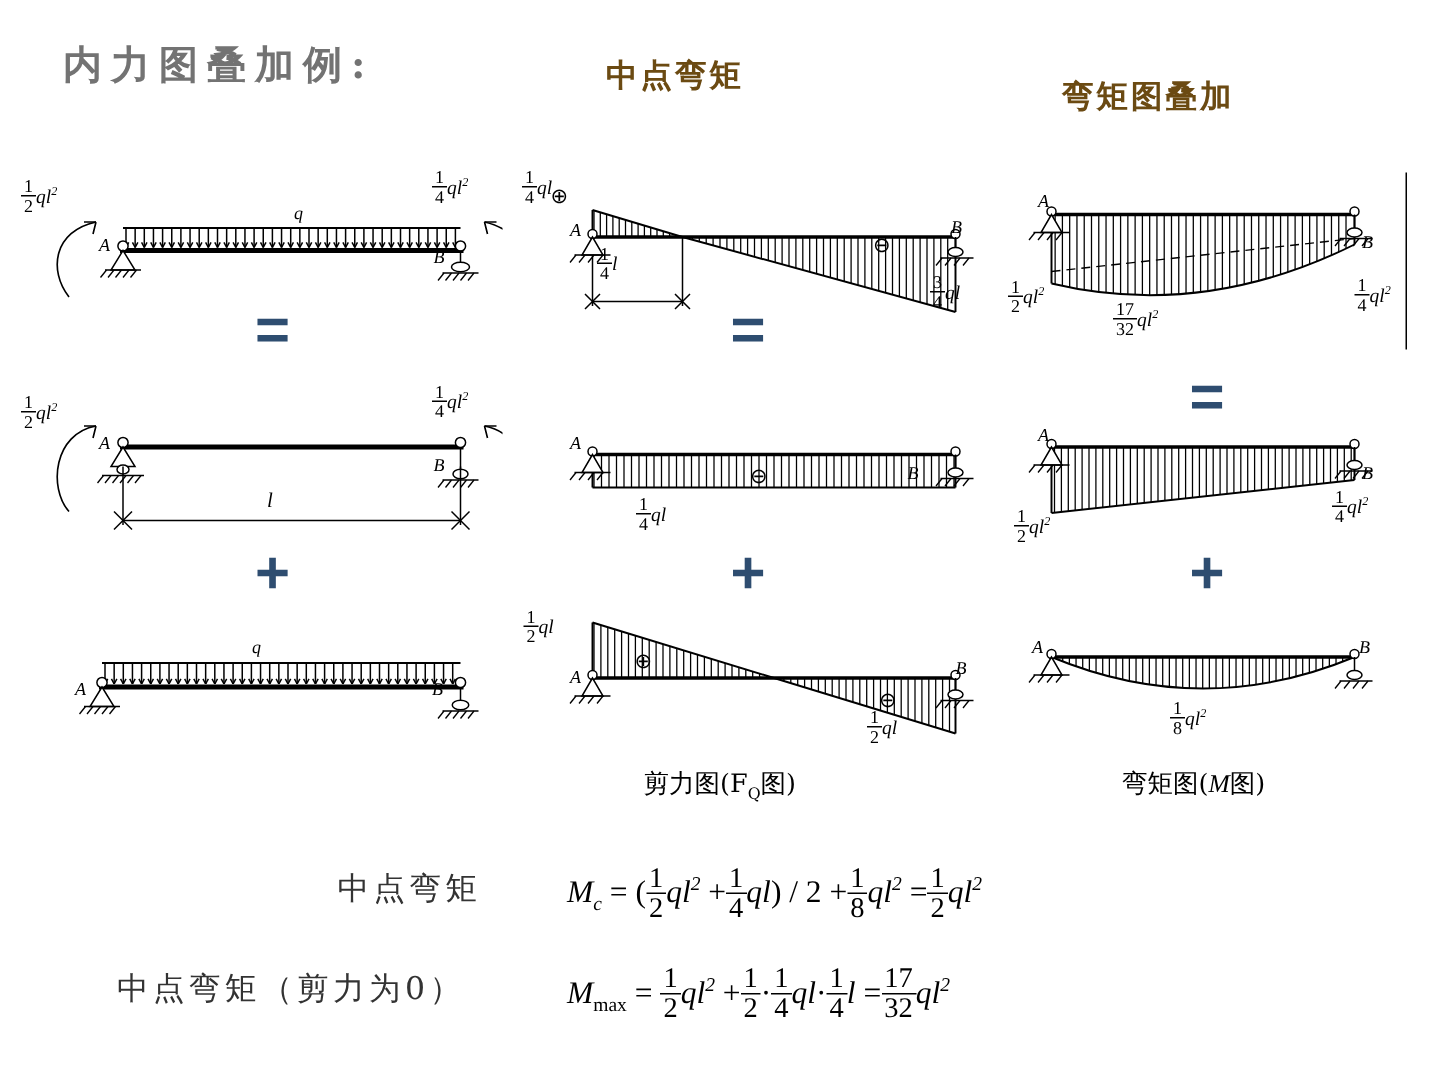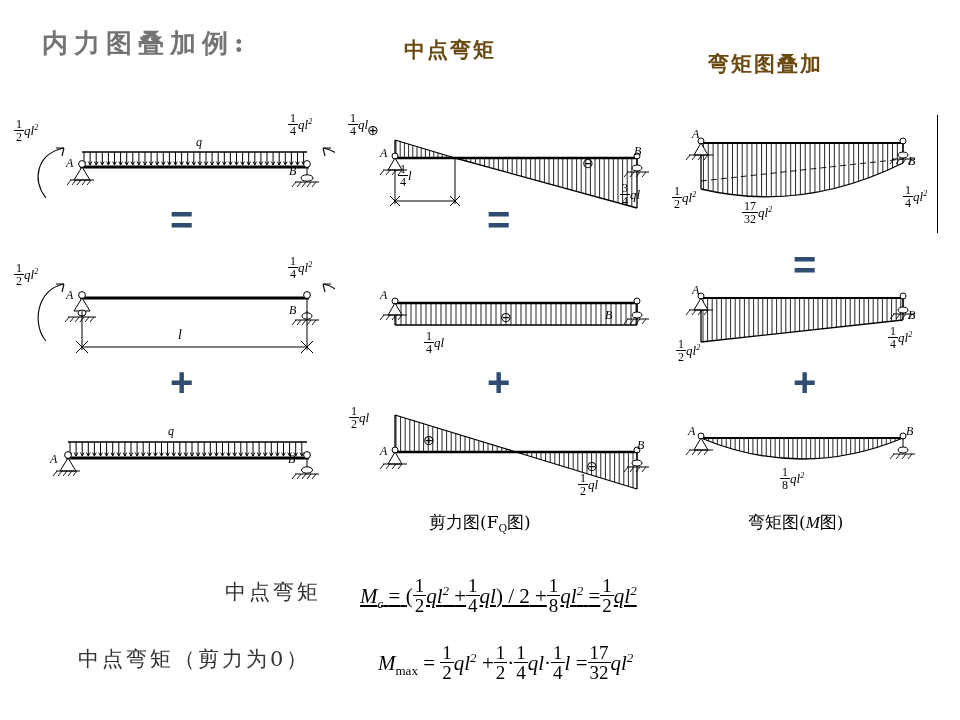--- a/index.html
+++ b/index.html
@@ -947,21 +947,21 @@
 </div>
 
 <div class="abs caption" style="left:429px;top:511px;">
   <span>剪力图(F</span><span class="mi"></span><sub>Q</sub><span>图)</span>
 </div>
 <div class="abs caption" style="left:748px;top:511px;">
   <span>弯矩图(</span><span class="mi">M</span><span>图)</span>
 </div>
 
 <div class="abs fml-cn" style="left:225px;top:578px;">中点弯矩</div>
-<div class="abs fml-math" style="left:360px;top:576px;text-decoration:underline;">
+<div class="abs fml-math" style="left:378px;top:576px;">
   <span class="mi">M</span><sub class="mi">c</sub>
   <span>=</span>
   <span>(</span><span class="frac"><span class="num">1</span><span class="den">2</span></span><span class="mi">ql</span><sup class="mi">2</sup>
   <span>+</span><span class="frac"><span class="num">1</span><span class="den">4</span></span><span class="mi">ql</span><span>) / 2</span>
   <span>+</span><span class="frac"><span class="num">1</span><span class="den">8</span></span><span class="mi">ql</span><sup class="mi">2</sup>
   <span>=</span><span class="frac"><span class="num">1</span><span class="den">2</span></span><span class="mi">ql</span><sup class="mi">2</sup>
 </div>
 
 <div class="abs fml-cn" style="left:78px;top:645px;">中点弯矩（剪力为0）</div>
 <div class="abs fml-math" style="left:378px;top:643px;">

